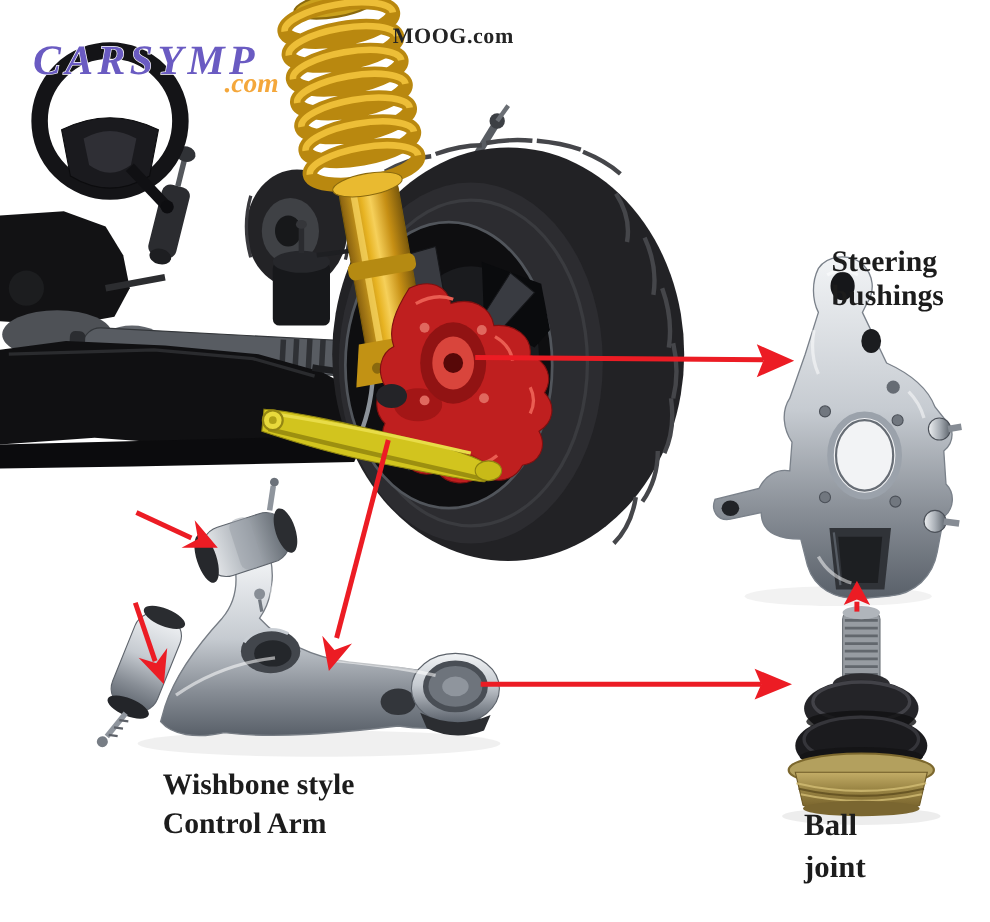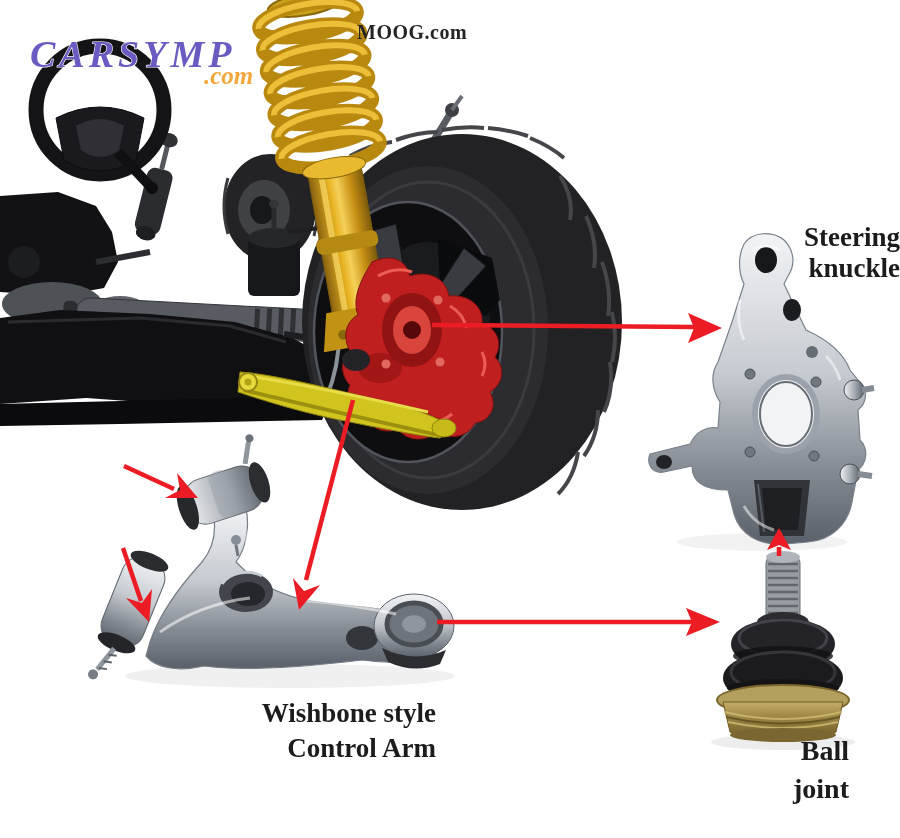--- a/index.html
+++ b/index.html
@@ -1,19 +1,19 @@
 <!DOCTYPE html>
 <html><head>
 <meta charset="utf-8">
 <style>
   html,body{margin:0;padding:0;background:#fff;}
   .stage{position:relative;width:900px;height:838px;background:#ffffff;overflow:hidden;
          font-family:Liberation Serif, serif;}
   .stage svg{position:absolute;left:0;top:0;}
-  .callout{position:absolute;font-weight:bold;color:#1c1c1c;text-align:right;}
+  .callout{position:absolute;font-weight:bold;color:#1c1c1c;text-align:left;}
   .callout div{white-space:nowrap;}
   .co-steering{left:756px;top:222px;width:144px;font-size:27px;line-height:31px;}
   .co-bushings{left:0px;top:451px;width:136px;font-size:26px;line-height:33px;}
   .co-wishbone{left:148px;top:696px;width:288px;font-size:27px;line-height:35px;}
   .co-balljoint{left:731px;top:732px;width:118px;font-size:28px;line-height:38px;}
 </style>
 </head>
 <body>
 
 <div class="stage">
@@ -244,21 +244,21 @@
     </g>
     <g>
       <line x1="779" y1="556" x2="779" y2="547" stroke-width="4.5" stroke="#ec1c24"></line>
       <path d="M779,528 L767,550 L779,545 L791,550 Z" fill="#ec1c24"></path>
     </g>
   </g>
 </svg>
 
   <div class="callout co-steering">
     <div>Steering</div>
-    <div>knuckle</div>
+    <div>bushings</div>
   </div>
   <div class="callout co-wishbone">
     <div>Wishbone style</div>
     <div>Control Arm</div>
   </div>
   <div class="callout co-balljoint">
     <div>Ball</div>
     <div>joint</div>
   </div>
 </div>

